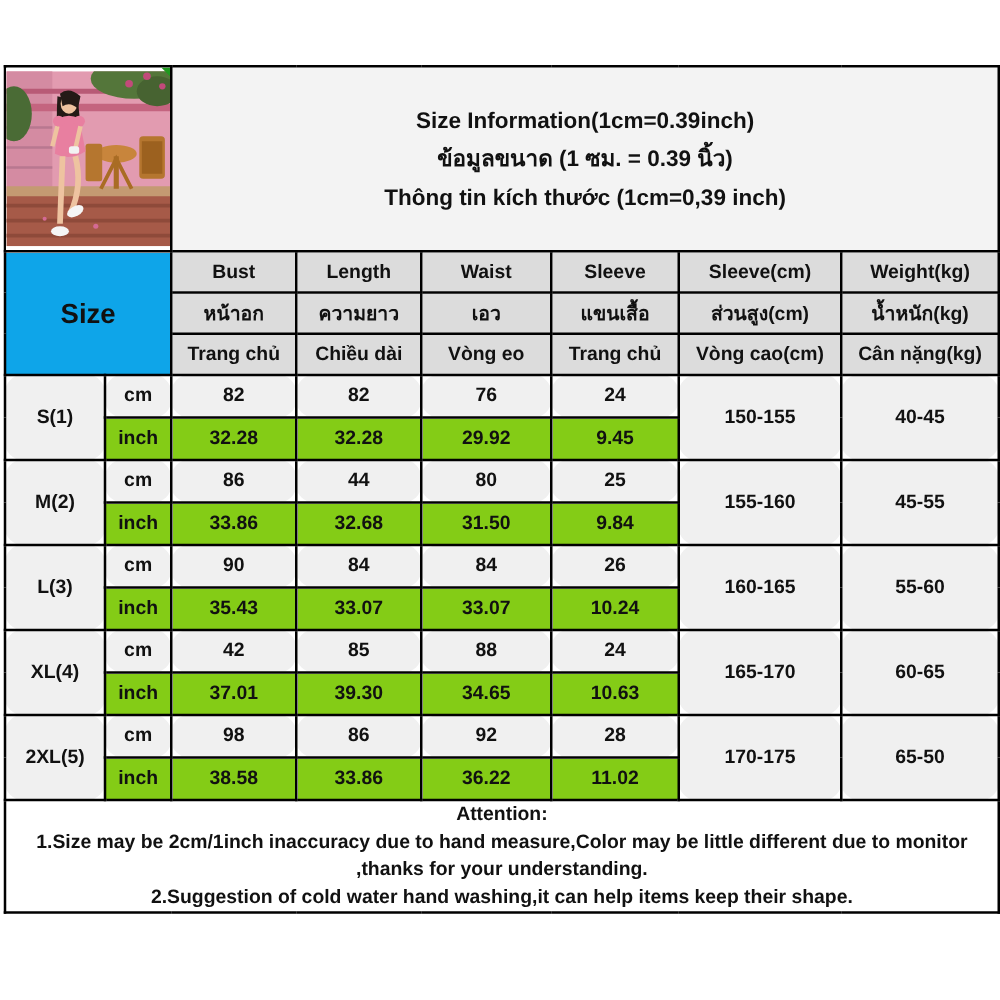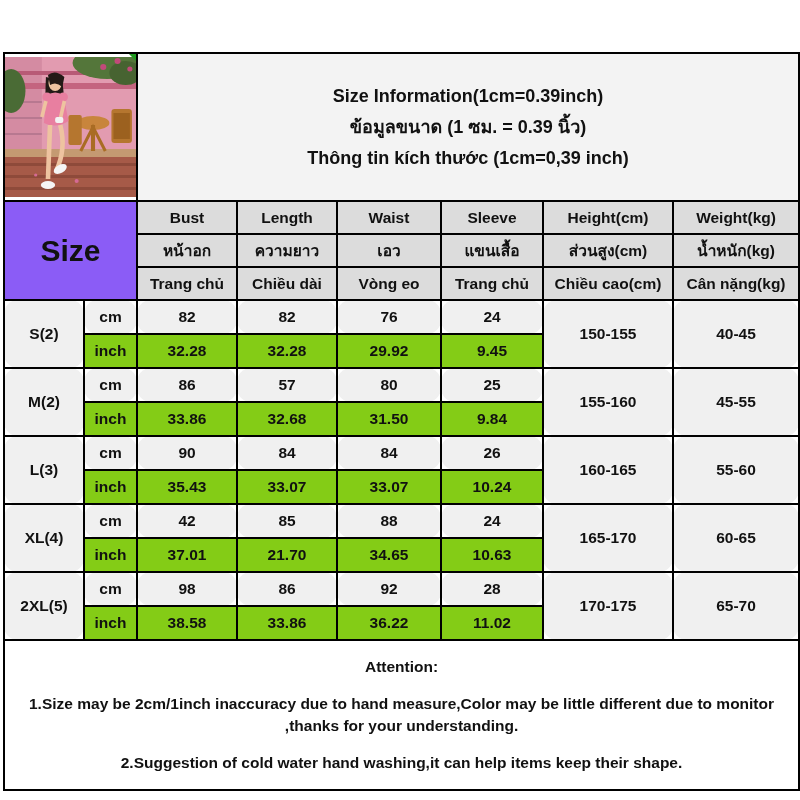--- a/index.html
+++ b/index.html
@@ -17,32 +17,32 @@
     font-weight:bold; padding:0; overflow:hidden;
   }
   .photo-cell { background:#fff; position:relative; height:146px; padding:3px; }
   .photo-frame { position:relative; width:100%; height:140px; }
   .corner-flag {
     position:absolute; top:-3px; right:-3px; width:0; height:0;
     border-top:10px solid #1f9a1f; border-left:10px solid transparent; z-index:3;
   }
   .title-cell { background:#f3f3f3; font-size:18px; line-height:31px; }
   .hdr-cell  { background:#dcdcdc; font-size:15.5px; height:31px; }
-  .size-cell { background:#8b5cf6; font-size:30px; }
+  .size-cell { background:#0ea5e9; font-size:22px; }
   .size-label-cell { background:#dcdcdc; font-size:16px; }
   .unit-cell { font-size:15.5px; }
   .cm-row td   { background:#f0f0f0; height:32px; font-size:15.5px;border-radius:14px; }
   .inch-row td { background:#84cc16; height:32px; font-size:15.5px; }
   .merged-cell { background:#f0f0f0; font-size:15.5px;margin-top:36px; }
   .attention-cell {
     background:#ffffff; text-align:left; vertical-align:top;
     font-weight:normal; font-size:15.5px; line-height:22px;
     padding:2px 5px; height:82px;
   }
-  .attention-cell p { margin:15px; }
+  .attention-cell p { margin:0; }
 </style>
 </head>
 <body>
 
 <div class="sheet">
   <table class="size-table">
     <colgroup>
       <col style="width:80px">
         <col style="width:53px">
         <col style="width:100px">
@@ -117,63 +117,63 @@
         <div>Thông tin kích thước (1cm=0,39 inch)</div>
       </td>
     </tr>
 
     <tr>
       <td class="size-cell" colspan="2" rowspan="3">Size</td>
       <td class="hdr-cell">Bust</td>
       <td class="hdr-cell">Length</td>
       <td class="hdr-cell">Waist</td>
       <td class="hdr-cell">Sleeve</td>
-      <td class="hdr-cell">Height(cm)</td>
+      <td class="hdr-cell">Sleeve(cm)</td>
       <td class="hdr-cell">Weight(kg)</td>
     </tr>
     <tr>
       <td class="hdr-cell">หน้าอก</td>
       <td class="hdr-cell">ความยาว</td>
       <td class="hdr-cell">เอว</td>
       <td class="hdr-cell">แขนเสื้อ</td>
       <td class="hdr-cell">ส่วนสูง(cm)</td>
       <td class="hdr-cell">น้ำหนัก(kg)</td>
     </tr>
     <tr>
       <td class="hdr-cell">Trang chủ</td>
       <td class="hdr-cell">Chiều dài</td>
       <td class="hdr-cell">Vòng eo</td>
       <td class="hdr-cell">Trang chủ</td>
-      <td class="hdr-cell">Chiều cao(cm)</td>
+      <td class="hdr-cell">Vòng cao(cm)</td>
       <td class="hdr-cell">Cân nặng(kg)</td>
     </tr>
 
     <tr class="cm-row">
-      <td class="size-label-cell" rowspan="2">S(2)</td>
+      <td class="size-label-cell" rowspan="2">S(1)</td>
       <td class="unit-cell">cm</td>
       <td>82</td>
       <td>82</td>
       <td>76</td>
       <td>24</td>
       <td class="merged-cell" rowspan="2">150-155</td>
       <td class="merged-cell" rowspan="2">40-45</td>
     </tr>
     <tr class="inch-row">
       <td class="unit-cell">inch</td>
       <td>32.28</td>
       <td>32.28</td>
       <td>29.92</td>
       <td>9.45</td>
     </tr>
 
     <tr class="cm-row">
       <td class="size-label-cell" rowspan="2">M(2)</td>
       <td class="unit-cell">cm</td>
       <td>86</td>
-      <td>57</td>
+      <td>44</td>
       <td>80</td>
       <td>25</td>
       <td class="merged-cell" rowspan="2">155-160</td>
       <td class="merged-cell" rowspan="2">45-55</td>
     </tr>
     <tr class="inch-row">
       <td class="unit-cell">inch</td>
       <td>33.86</td>
       <td>32.68</td>
       <td>31.50</td>
@@ -204,34 +204,34 @@
       <td>42</td>
       <td>85</td>
       <td>88</td>
       <td>24</td>
       <td class="merged-cell" rowspan="2">165-170</td>
       <td class="merged-cell" rowspan="2">60-65</td>
     </tr>
     <tr class="inch-row">
       <td class="unit-cell">inch</td>
       <td>37.01</td>
-      <td>21.70</td>
+      <td>39.30</td>
       <td>34.65</td>
       <td>10.63</td>
     </tr>
 
     <tr class="cm-row">
       <td class="size-label-cell" rowspan="2">2XL(5)</td>
       <td class="unit-cell">cm</td>
       <td>98</td>
       <td>86</td>
       <td>92</td>
       <td>28</td>
       <td class="merged-cell" rowspan="2">170-175</td>
-      <td class="merged-cell" rowspan="2">65-70</td>
+      <td class="merged-cell" rowspan="2">65-50</td>
     </tr>
     <tr class="inch-row">
       <td class="unit-cell">inch</td>
       <td>38.58</td>
       <td>33.86</td>
       <td>36.22</td>
       <td>11.02</td>
     </tr>
 
     <tr>

